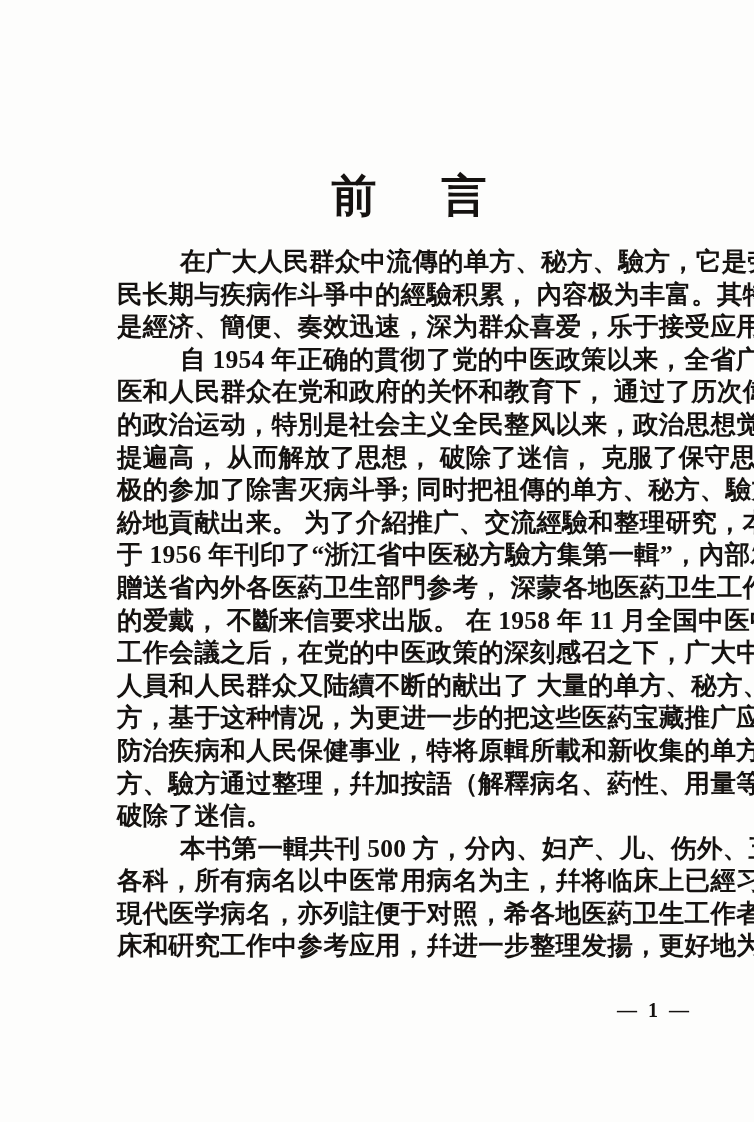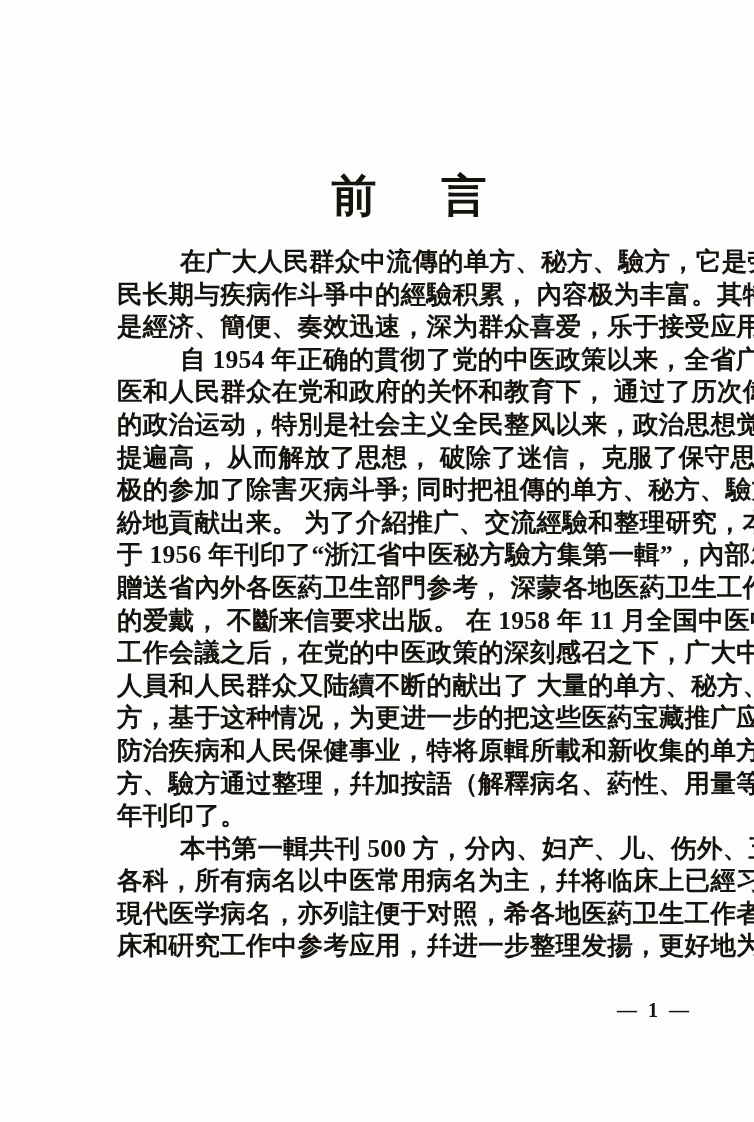--- a/index.html
+++ b/index.html
@@ -78,21 +78,21 @@
         <div class="text-line">极的参加了除害灭病斗爭; 同时把祖傳的单方、秘方、驗方，紛</div>
         <div class="text-line">紛地貢献出来。 为了介紹推广、交流經驗和整理研究，本省曾</div>
         <div class="text-line">于 1956 年刊印了“浙江省中医秘方驗方集第一輯”，內部发行</div>
         <div class="text-line">贈送省內外各医葯卫生部門参考， 深蒙各地医葯卫生工作者</div>
         <div class="text-line">的爱戴， 不斷来信要求出版。 在 1958 年 11 月全国中医中葯</div>
         <div class="text-line">工作会議之后，在党的中医政策的深刻感召之下，广大中医葯</div>
         <div class="text-line">人員和人民群众又陆續不断的献出了 大量的单方、秘方、驗</div>
         <div class="text-line">方，基于这种情况，为更进一步的把这些医葯宝藏推广应用于</div>
         <div class="text-line">防治疾病和人民保健事业，特将原輯所載和新收集的单方、秘</div>
         <div class="text-line">方、驗方通过整理，幷加按語（解釋病名、葯性、用量等）， 分冊</div>
-        <div class="text-line">年刊印了。</div>
+        <div class="text-line">破除了迷信。</div>
       </div>
       <div class="paragraph">
         <div class="text-line first">本书第一輯共刊 500 方，分內、妇产、儿、伤外、五官、杂治</div>
         <div class="text-line">各科，所有病名以中医常用病名为主，幷将临床上已經习慣的</div>
         <div class="text-line">現代医学病名，亦列註便于对照，希各地医葯卫生工作者在临</div>
         <div class="text-line">床和硏究工作中参考应用，幷进一步整理发揚，更好地为社会</div>
       </div>
     </div>
 
   <div class="page-number">— 1 —</div>

